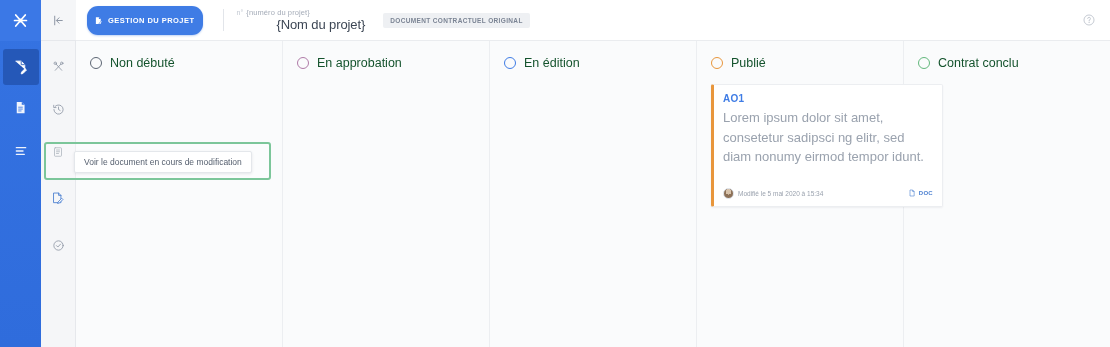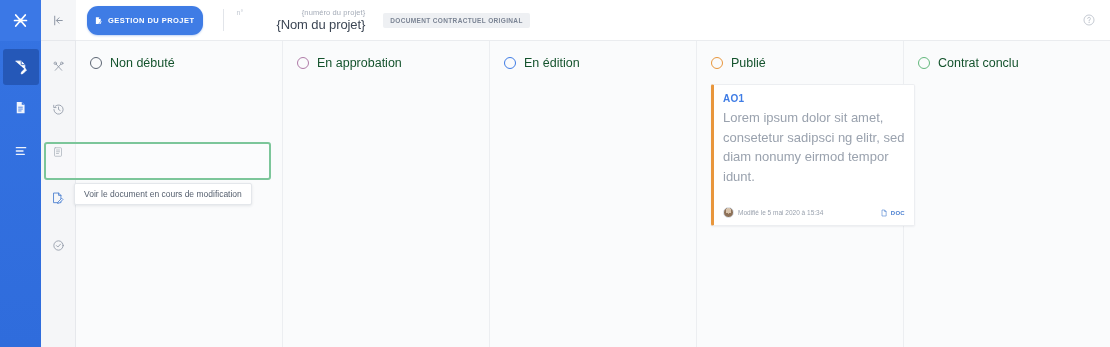--- a/index.html
+++ b/index.html
@@ -75,21 +75,21 @@
     font-size: 7.5px; font-weight: bold; letter-spacing: .45px;
     white-space: nowrap; cursor: pointer;
     box-shadow: 0 1px 2px rgba(47,108,220,.3);
   }
   .pill svg { display: block; }
   .topbar-sep { width: 1px; height: 22px; background: #e2e5ea; margin: 0 12px 0 20px; }
 
   .proj { display: flex; flex-direction: column; justify-content: center; line-height: 1; }
   .proj-num {
     font-size: 7.5px; color: #a5acb8; letter-spacing: .1px;
-    display: flex; align-items: center; gap: 3px; margin-bottom: 2px; justify-content: space-between;
+    display: flex; align-items: center; gap: 3px; margin-bottom: 2px;
   }
   .proj-num .hash { font-size: 7px; color: #c2c8d2; }
   .proj-name { font-size: 13px; color: #3c4654; letter-spacing: -.1px; margin-left: 40px; }
 
   .badge {
     margin-left: 18px;
     background: #eef0f3; color: #7b8494;
     font-size: 6.5px; font-weight: bold; letter-spacing: .35px;
     padding: 4px 7px; border-radius: 2px; white-space: nowrap;
   }
@@ -114,21 +114,21 @@
   .col-title { font-size: 12.5px; color: #14532d; white-space: nowrap; }
 
   
   .card {
     background: #ffffff;
     border: 1px solid #eceef1;
     border-left: 3px solid #e8963c;
     border-radius: 2px;
     padding: 8px 9px 7px 9px;
     box-shadow: 0 1px 2px rgba(30,40,60,.06);
-    width: 204px;
+    width: 232px;
     cursor: pointer;
   }
   .card-title { font-size: 10px; font-weight: bold; color: #3f7ce5; margin-bottom: 4px; letter-spacing: .2px; }
   .card-body { font-size: 13px; color: #9aa2ae; line-height: 1.5; margin-bottom: 21px; }
   .card-foot { display: flex; align-items: center; justify-content: space-between; }
   .card-foot-left { display: flex; align-items: center; gap: 4px; }
   .avatar {
     width: 11px; height: 11px; border-radius: 50%;
     background: #b9a08a;
     background: radial-gradient(circle at 50% 32%, #d8c3ab 0 34%, #8d7158 36% 100%);
@@ -145,21 +145,20 @@
     border: 2px solid #7cc69a; border-radius: 3px;
     background: rgba(255,255,255,.28);
     pointer-events: none;
   }
   .tooltip {
     position: absolute; left: 74px; top: 151px;
     background: #ffffff; border: 1px solid #e4e7eb; border-radius: 2px;
     padding: 5px 9px;
     font-size: 8.5px; color: #555f6e; white-space: nowrap;
     box-shadow: 0 1px 3px rgba(30,40,60,.1);
-    margin-top: 32px;
   }
 </style>
 </head>
 <body>
 
 <div class="app">
 
   <div class="rail-blue">
     <div class="logo-cell">
       <svg width="19" height="19" viewBox="0 0 24 24">

